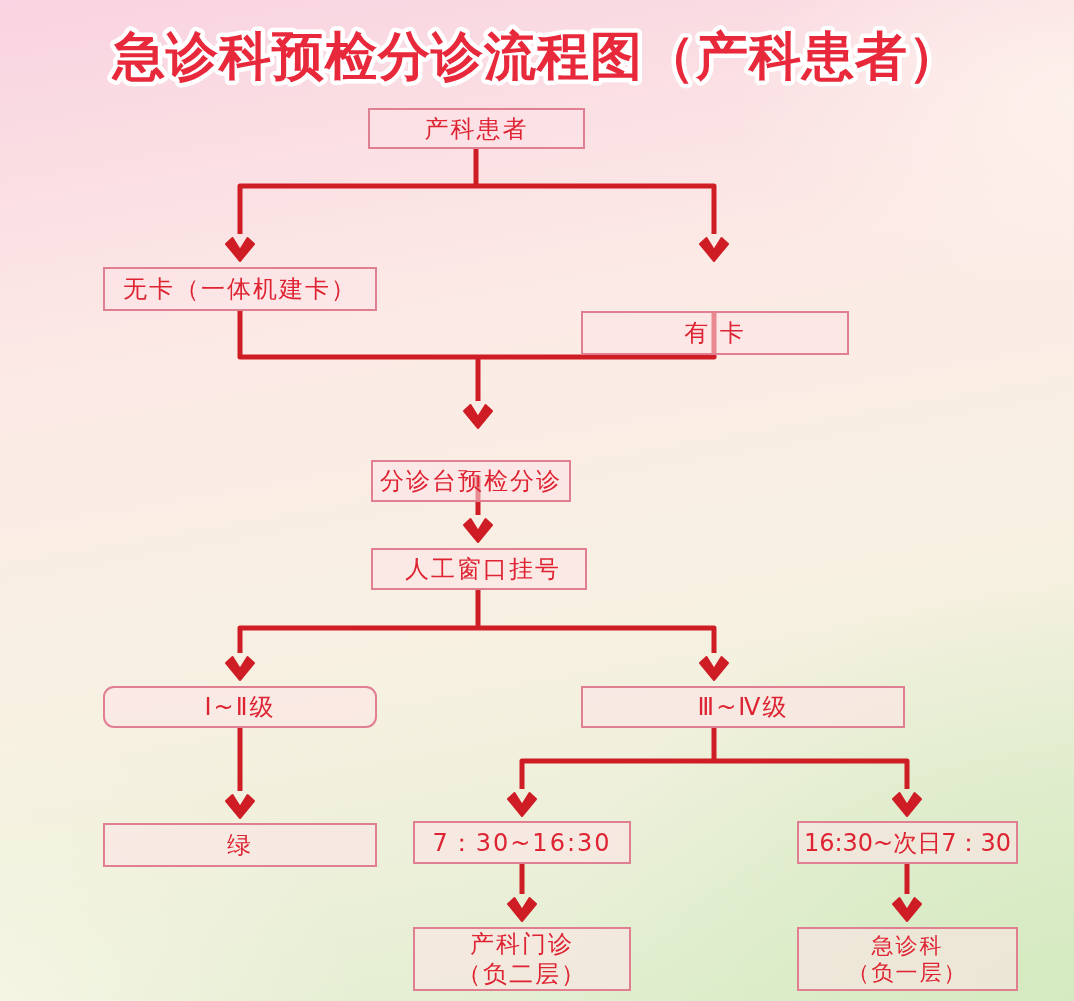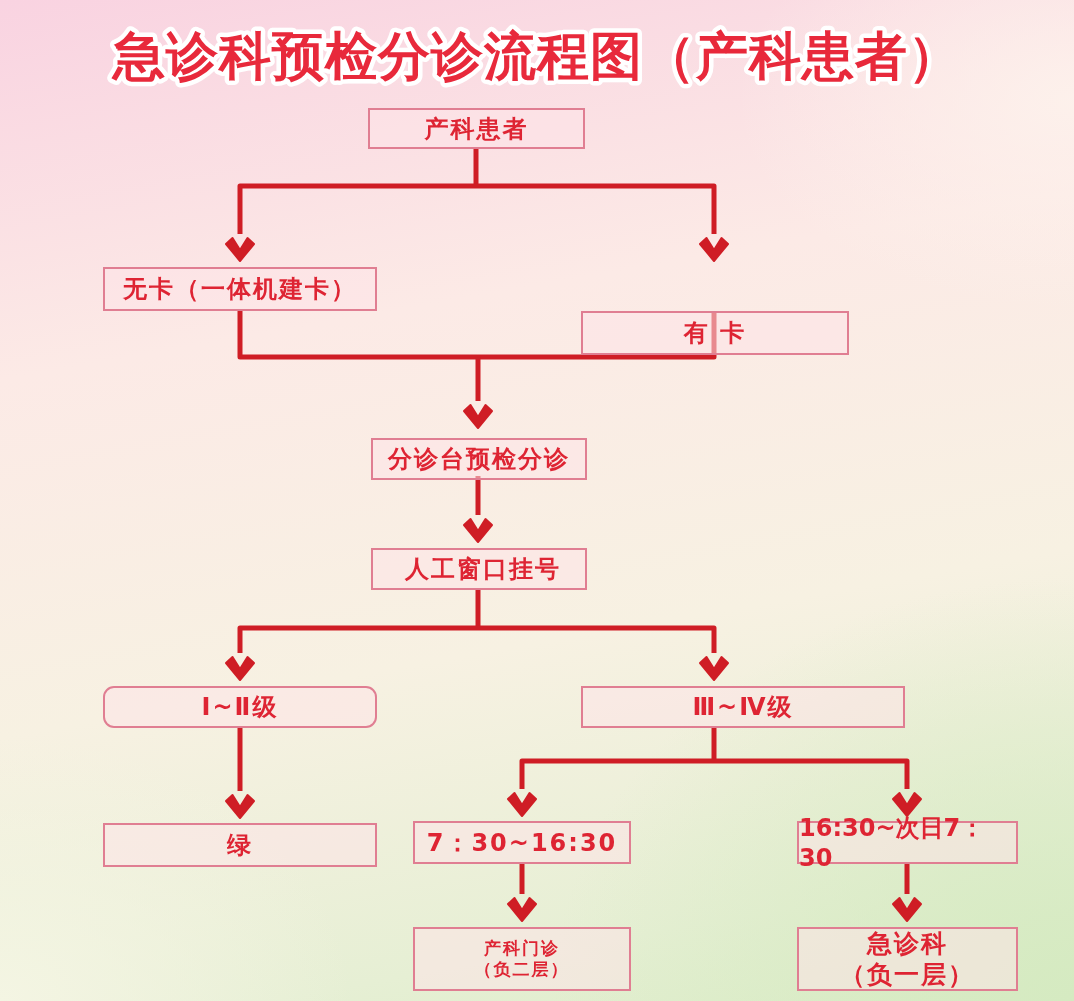--- a/index.html
+++ b/index.html
@@ -37,21 +37,21 @@
   .node {
     position: absolute;
     box-sizing: border-box;
     border: 2px solid #e07e92;
     background: rgba(253,227,231,0.55);
     display: flex;
     align-items: center;
     justify-content: center;
     flex-direction: column;
     color: #de2433;
-    font-weight: bold;
+    font-weight: normal;
     font-size: 24px;
     letter-spacing: 2px;
     line-height: 1.25;
     text-align: left;
   }
   .node .lbl { display: block; }
   .connectors {
     position: absolute; left: 0; top: 0;
     width: 1074px; height: 1001px;
     pointer-events: none;
@@ -119,21 +119,21 @@
   </div>
 
   <div class="node" style="left:103px; top:267px; width:274px; height:44px;">
     <span class="lbl">无卡（一体机建卡）</span>
   </div>
 
   <div class="node" style="left:581px; top:267px; width:268px; height:44px;margin-top:44px;">
     <span class="lbl">有 卡</span>
   </div>
 
-  <div class="node" style="left:371px; top:438px; width:216px; height:42px;">
+  <div class="node" style="left:371px; top:460px; width:200px; height:42px;">
     <span class="lbl">分诊台预检分诊</span>
   </div>
 
   <div class="node" style="left:371px; top:548px; width:216px; height:42px;padding-left:8px;">
     <span class="lbl">人工窗口挂号</span>
   </div>
 
   <div class="node" style="left:103px; top:686px; width:274px; height:42px;border-radius:11px;">
     <span class="lbl">Ⅰ~Ⅱ级</span>
   </div>
@@ -147,23 +147,23 @@
   </div>
 
   <div class="node" style="left:413px; top:821px; width:218px; height:43px;">
     <span class="lbl">7：30~16:30</span>
   </div>
 
   <div class="node" style="left:797px; top:821px; width:221px; height:43px; letter-spacing:0;">
     <span class="lbl">16:30~次日7：30</span>
   </div>
 
-  <div class="node" style="left:413px; top:927px; width:218px; height:64px; font-size:17px;">
+  <div class="node" style="left:413px; top:927px; width:218px; height:64px; font-size:24px;">
     <span class="lbl">产科门诊</span>
     <span class="lbl">（负二层）</span>
   </div>
 
-  <div class="node" style="left:797px; top:927px; width:221px; height:64px; font-size:25px;">
+  <div class="node" style="left:797px; top:927px; width:221px; height:64px; font-size:22px;">
     <span class="lbl">急诊科</span>
     <span class="lbl">（负一层）</span>
   </div>
 
 </div>
 
 </body></html>

